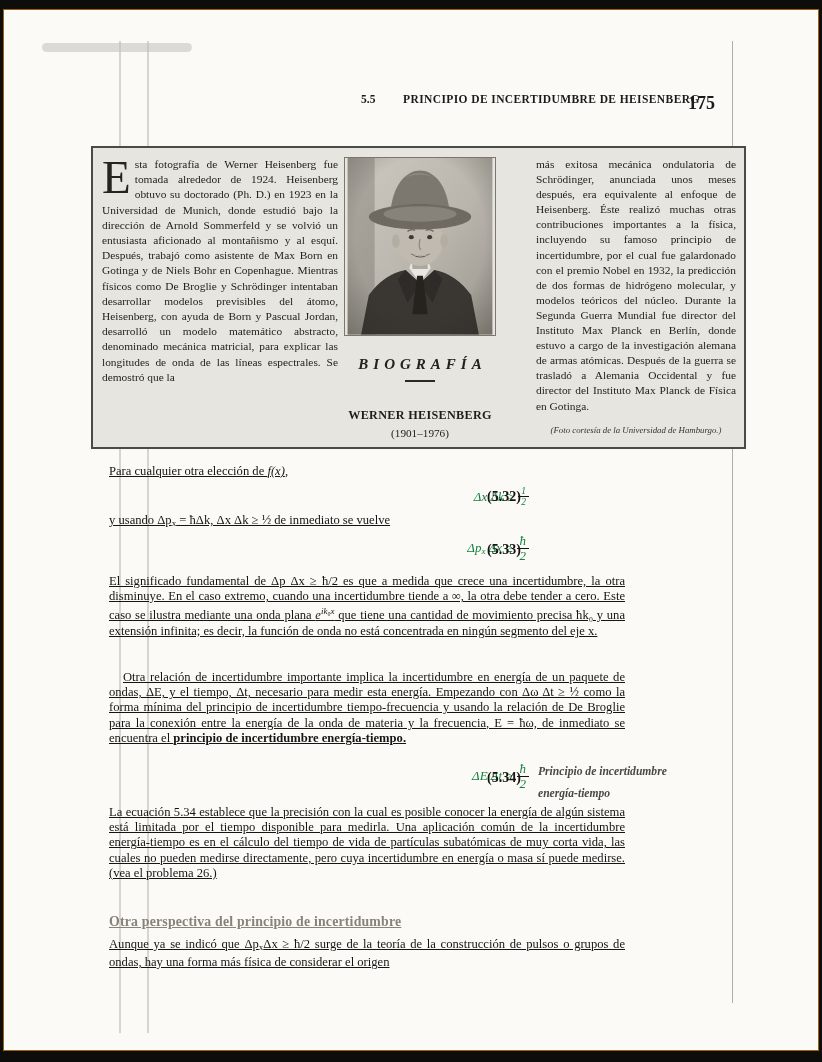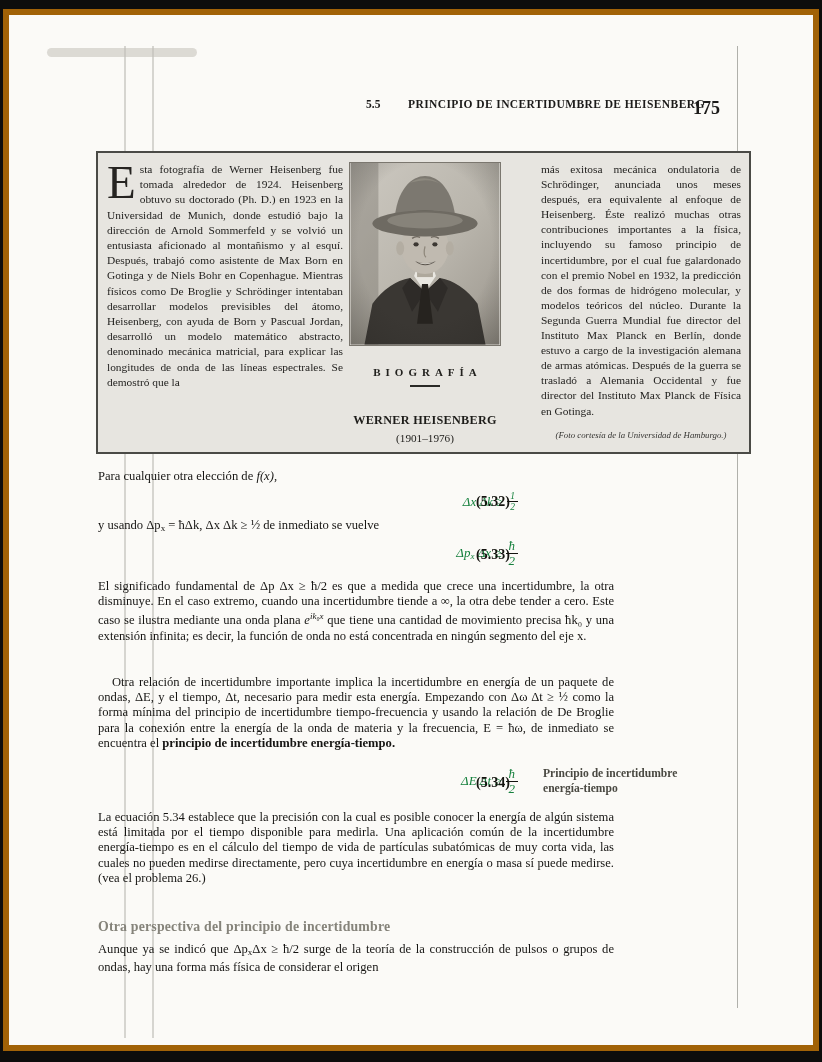--- a/index.html
+++ b/index.html
@@ -1,61 +1,61 @@
 <!DOCTYPE html>
 <html><head>
 <meta charset="utf-8">
 <style>
   html,body{margin:0;padding:0;background:#0d0d0c;width:822px;height:1062px;overflow:hidden;
     font-family:"Liberation Serif","DejaVu Serif",serif;}
   .page{position:absolute;left:3px;top:9px;width:816px;height:1042px;background:#fbfaf7;
-    border:6px solid #a16207;box-sizing:border-box;}
+    border:1px solid #a16207;box-sizing:border-box;}
   
   .fold-line{position:absolute;top:31px;height:992px;width:2px;background:rgba(130,128,118,0.30);}
   .page-edge-line{position:absolute;left:728px;top:31px;height:962px;width:1px;background:rgba(115,115,110,0.55);}
   .smudge{position:absolute;left:38px;top:33px;width:150px;height:9px;background:rgba(195,192,184,0.55);border-radius:5px;}
   
   .header{position:absolute;top:83px;left:0;width:100%;font-size:11.5px;font-weight:bold;color:#1c1b1a;}
   .secnum{position:absolute;left:357px;}
   .sectitle{position:absolute;left:399px;letter-spacing:0.4px;}
   .pagenum{position:absolute;left:684px;font-size:18px;}
   
   .biobox{position:absolute;left:87px;top:136px;width:655px;height:303px;background:#e7e5e0;
     border:2px solid #4a4a46;box-sizing:border-box;display:flex;padding:9px 8px 8px 9px;}
   .bcol-left{width:236px;font-size:11.4px;line-height:15.2px;text-align:justify;color:#1e1d1b;}
   .dropcap{float:left;font-size:47px;line-height:38px;padding:1px 4px 0 0;color:#262421;font-weight:normal;}
   .bcol-center{width:152px;margin-left:6px;margin-right:40px;display:flex;flex-direction:column;align-items:center;}
   .photo{width:150px;height:183px;border:1px solid #7b776f;display:block;}
-  .biolabel{margin-top:20px;font-size:11px;font-weight:bold;letter-spacing:5px;color:#23221f;text-indent:5px;}
+  .biolabel{margin-top:20px;font-size:15px;font-weight:bold;letter-spacing:5px;color:#23221f;text-indent:5px;font-style:italic;}
   .biorule{margin-top:7px;width:30px;height:2.5px;background:#2a2926;}
   .bioname{margin-top:26px;font-size:12.2px;font-weight:bold;color:#1e1d1a;letter-spacing:0.3px;}
   .biodates{margin-top:4px;font-size:11.2px;color:#22211e;}
   .bcol-right{flex:1;font-size:11.4px;line-height:15.1px;text-align:justify;color:#1e1d1b;}
   .bcol-right p{margin:0;}
   .credit{margin-top:9px !important;font-style:italic;font-size:8.8px;color:#33322f;text-align:center;}
   
   .textcol{position:absolute;left:89px;top:0;width:516px;}
-  .textcol p,.textcol .eqrow,.textcol h3{position:absolute;left:0;width:100%;margin:0;}
+  .textcol p,.textcol .eqrow,.textcol h3{position:absolute;left:16px;width:100%;margin:0;text-decoration:underline;}
   .para{font-size:12.6px;line-height:15.2px;text-align:justify;color:#161513;}
   .para.indent{text-indent:14px;}
   sub.v{font-size:9px;vertical-align:-2px;}
   sup.v{font-size:9px;vertical-align:5px;}
   .mathit{font-style:italic;}
   
   .eqrow{height:40px;}
   .eq-center{position:absolute;left:0;width:420px;text-align:right;font-size:13px;color:#15803d;font-style:italic;}
   .eq-label{position:absolute;left:378px;top:8px;width:60px;font-size:14px;font-weight:bold;font-style:normal;color:#14130f;}
   .eqrow.short .eq-label{top:2px;}
   .frac{display:inline-flex;flex-direction:column;align-items:center;vertical-align:middle;margin-left:4px;}
   .frac .num{border-bottom:1.2px solid #14130f;padding:0 3px;line-height:1.1;}
   .frac .den{line-height:1.1;}
   .frac.small{font-size:9.5px;transform:translateY(-1px);}
   
-  .margin-note{position:absolute;left:534px;top:751px;width:168px;font-size:11.6px;line-height:15px;
-    font-weight:bold;color:#4a4942;}
+  .margin-note{position:absolute;left:534px;top:751px;width:168px;font-size:11.6px;line-height:22px;
+    font-weight:bold;color:#4a4942;font-style:italic;}
   
   .subheading{font-size:13.8px;font-weight:bold;color:#85837a;letter-spacing:0.2px;}
   
   .watermark{position:absolute;top:984px;right:22px;font-family:"Liberation Sans","DejaVu Sans",sans-serif;
     font-size:15px;color:#c8c7c4;}
 </style>
 </head>
 <body>
 
 <div class="page">

